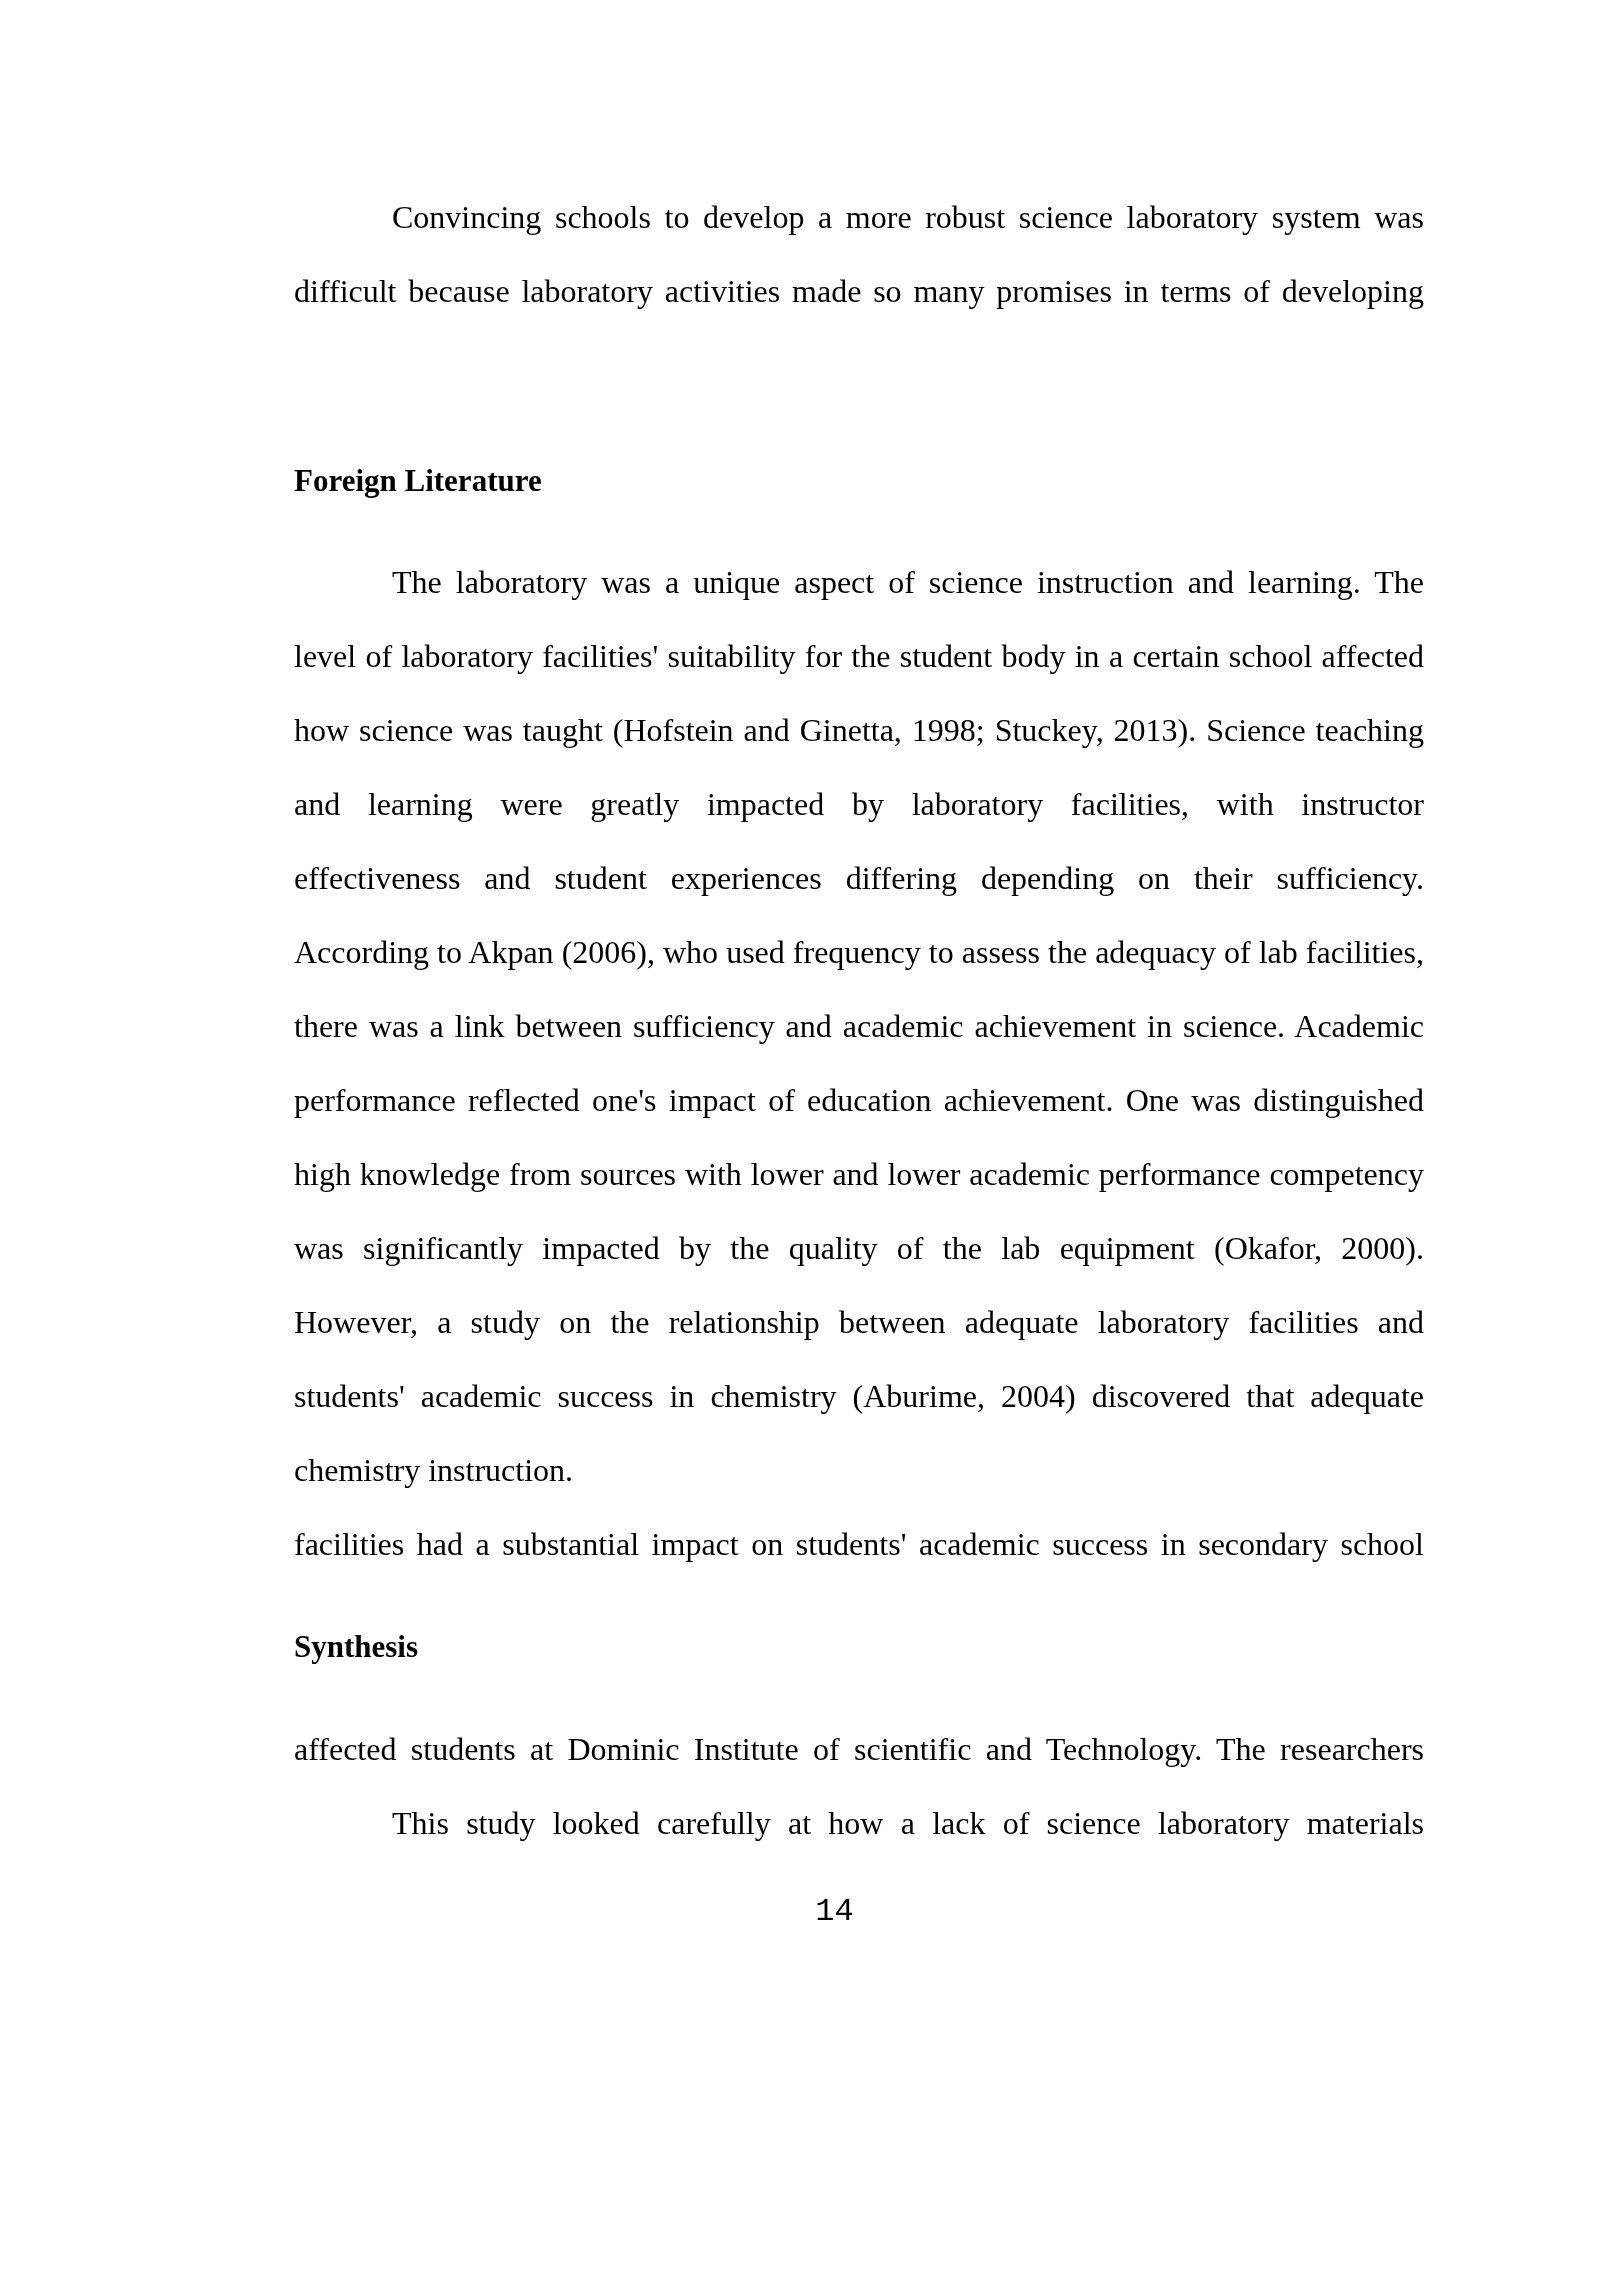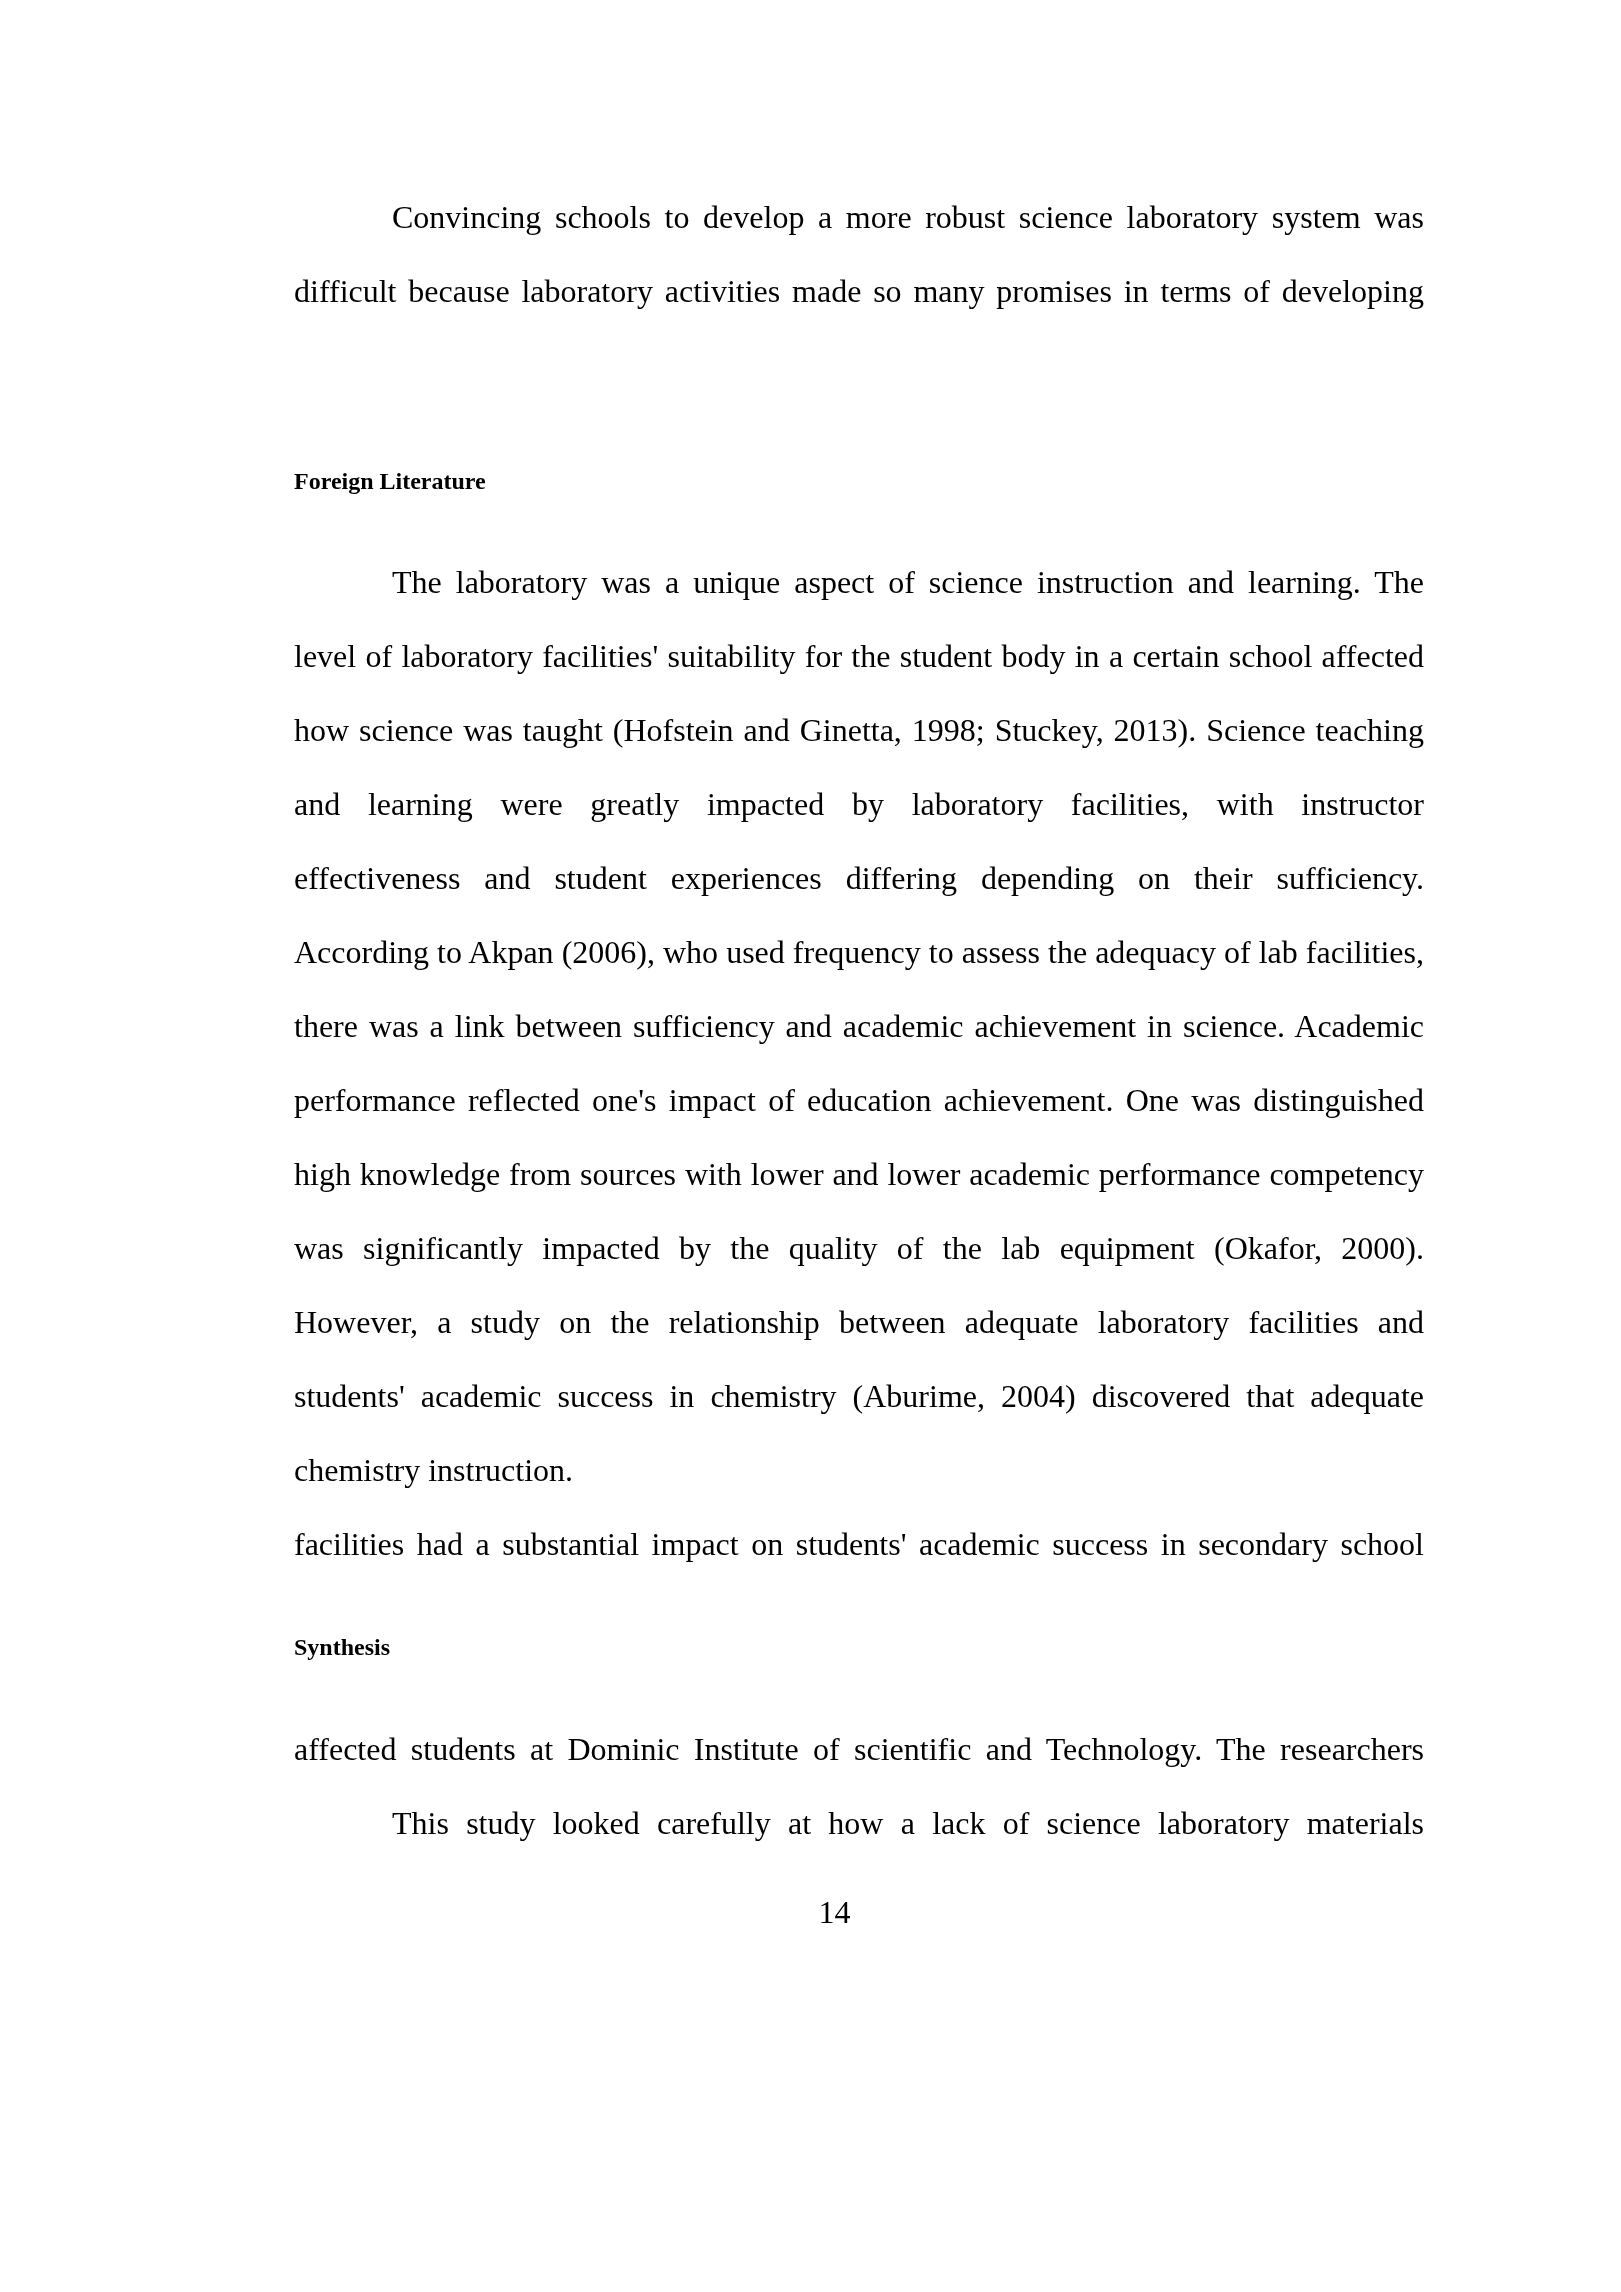--- a/index.html
+++ b/index.html
@@ -33,39 +33,40 @@
   
   .jl {
     text-align: justify;
     text-align-last: justify;
   }
   
   .ll { text-align: left; }
   .indent { text-indent: 98px; }
   .heading {
     margin: 0;
-    font-size: 24px;
+    font-size: 31px;
     line-height: 74px;
     height: 74px;
     font-weight: bold;
     text-align: left;
   }
   .m-intro    { margin-top: 180px; }
   .m-hforeign { margin-top: 116px; }
   .m-pforeign { margin-top: 26.5px;  }
   .m-hsynth   { margin-top: 29px;  }
   .m-psynth   { margin-top: 28px;  }
   .footer {
     margin-top: 15.7px;
     font-size: 32px;
     line-height: 74px;
     height: 74px;
     text-align: center;
     position: relative;
     left: -24.5px;
+    font-family: Liberation Mono, monospace;
   }
 </style>
 </head>
 <body>
 
 <div class="page">
   <div class="content">
 
     <div class="para m-intro">
       <div class="line jl indent">Convincing schools to develop a more robust science laboratory system was</div>

